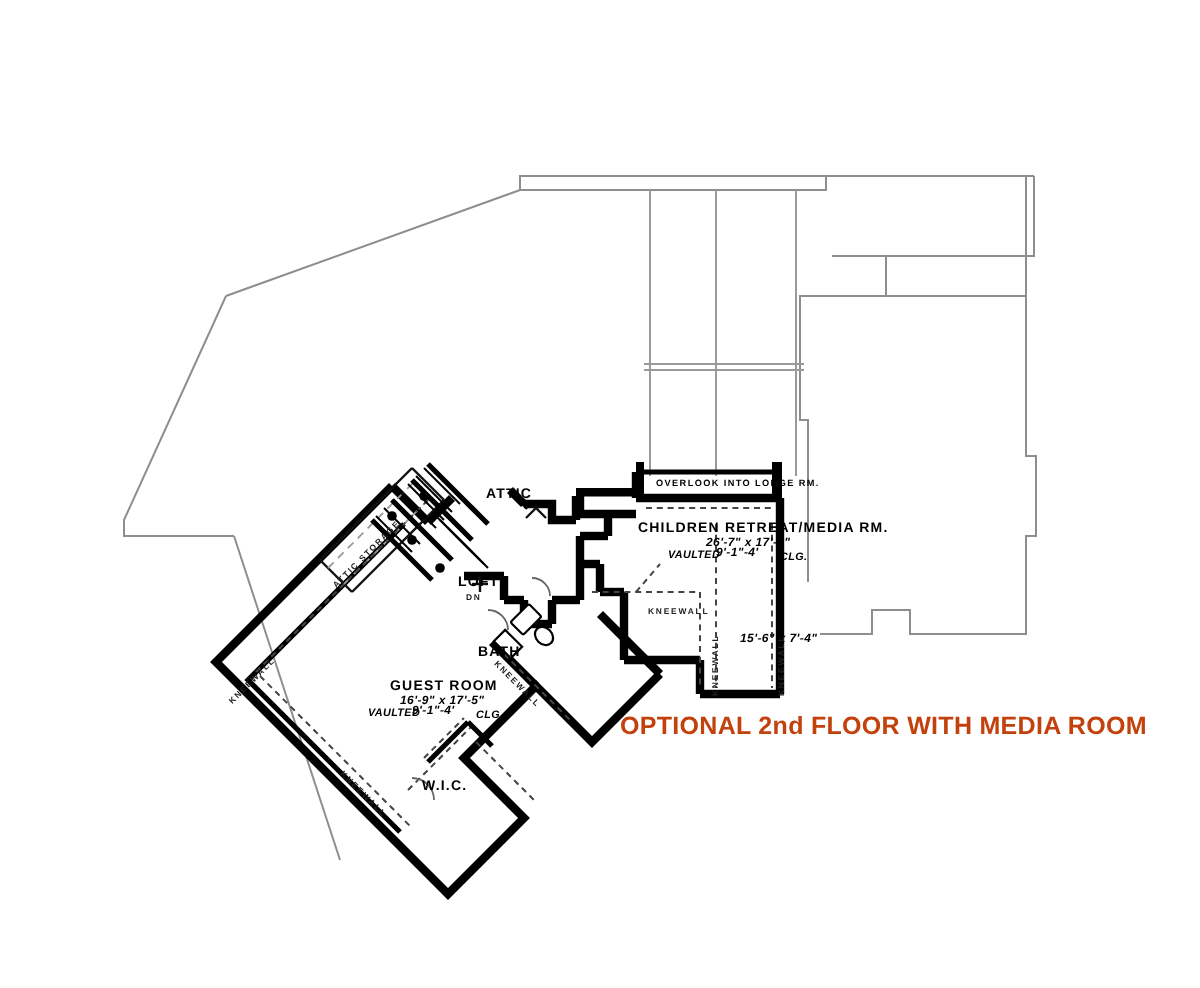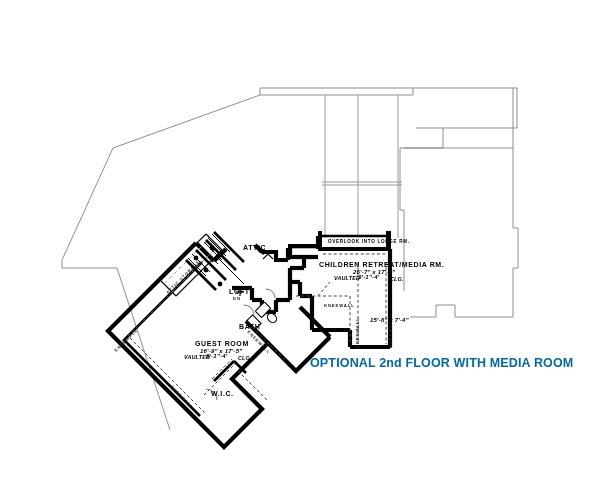--- a/index.html
+++ b/index.html
@@ -119,21 +119,21 @@
     font-size: 4.2px;
     letter-spacing: 0.9px;
     color: #222222;
     font-weight: bold;
   }
   .title-main {
     position: absolute;
     font-family: "Liberation Sans", sans-serif;
     font-size: 12.5px;
     font-weight: bold;
-    color: #0369a1;
+    color: #c2410c;
     letter-spacing: 0.15px;
     white-space: nowrap;
     user-select: none;
   }
   .rot-n45 { transform: rotate(-45deg); transform-origin: left top; }
   .rot-p45 { transform: rotate(45deg); transform-origin: left top; }
   .rot-90  { transform: rotate(-90deg); transform-origin: left top; }
 </style>
 </head>
 <body>

